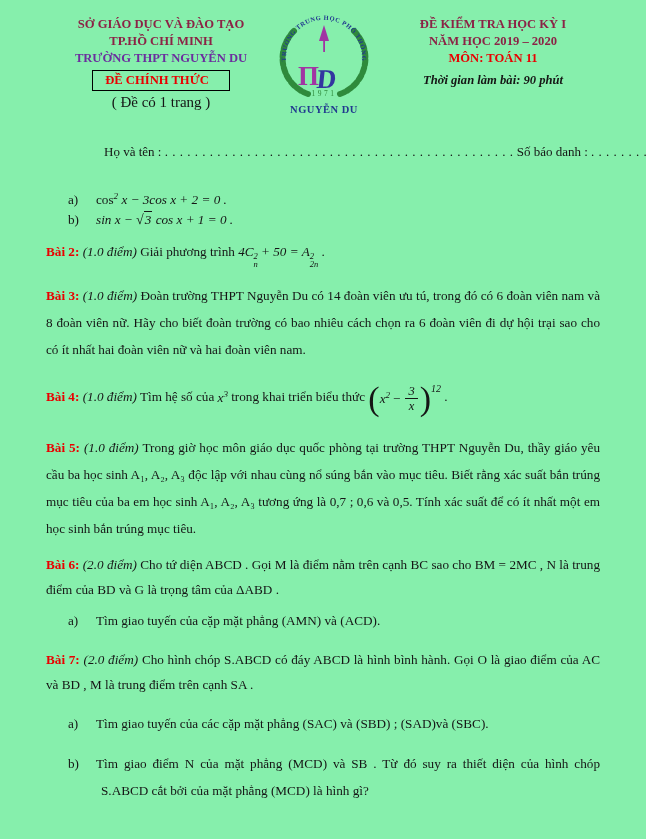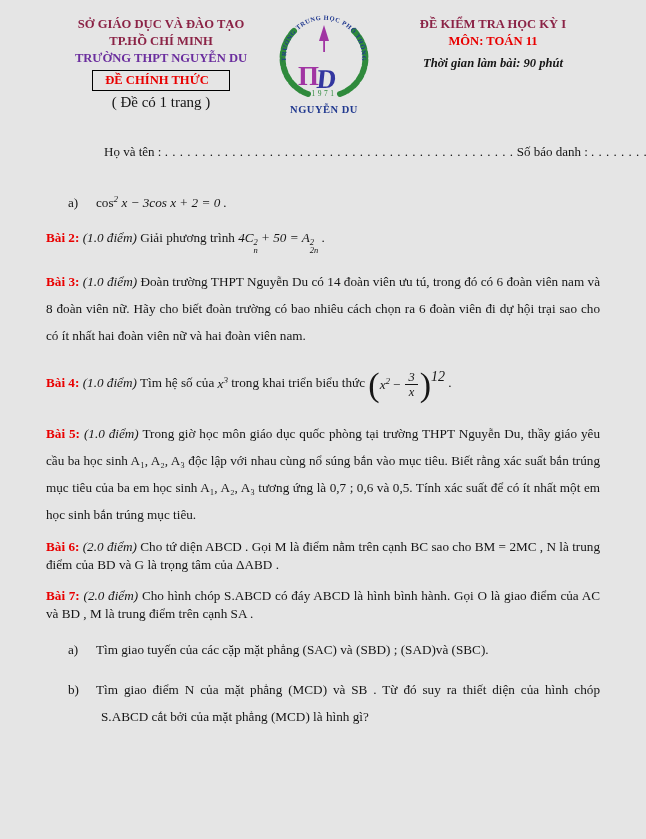--- a/index.html
+++ b/index.html
@@ -2,21 +2,21 @@
 <html style="--darkred: #8B2346; --purple: #6B2E9E; --red: #E90000; --blue: #3A3AD0; --navy: #21398F; --green: #2F8A3C; --monopurple: #A135A3; --monoblue: #3336A0; --ink: #151515;"><head>
 <meta charset="utf-8">
 <style>
   :root{
     --darkred:#8B2346; --purple:#6B2E9E; --red:#E90000; --blue:#3A3AD0;
     --navy:#21398F; --green:#2F8A3C; --monopurple:#A135A3; --monoblue:#3336A0;
     --ink:#151515;
   }
   html,body{margin:0;padding:0;background:#ffffff;}
   .page{
-    width:646px;height:839px;background:#e5e5e5;position:relative;overflow:hidden;
+    width:646px;height:839px;background:#86efac;position:relative;overflow:hidden;
     font-family:"Liberation Serif","DejaVu Serif",serif;color:var(--ink);font-size:13.2px;
   }
   
   .hdr{display:flex;justify-content:space-between;align-items:flex-start;padding:16px 44px 0 58px;}
   .hcol{text-align:center;}
   .hcol.left{width:206px;}
   .hcol.right{width:218px;}
   .hl{font-weight:bold;font-size:12.6px;line-height:17px;}
   .darkred{color:var(--darkred);}
   .purple{color:var(--purple);}
@@ -30,37 +30,37 @@
   
   .student{margin:22px 46px 0 104px;white-space:nowrap;font-size:13px;}
   .sdots{letter-spacing:.5px;}
   
   .probs{margin:0 46px;}
   .prob{margin-top:0;}
   .plabel{color:var(--red);font-weight:bold;}
   .points{font-style:italic;}
   .just{text-align:justify;}
   .lh27{line-height:27px;}
-  .lh21{line-height:18px;}
-  .item{padding-left:55px;text-indent:-33px;line-height:27px;}
+  .lh21{line-height:25px;}
+  .item{padding-left:55px;text-indent:-33px;line-height:20px;}
   .marker{display:inline-block;min-width:16px;margin-right:12px;text-indent:0;}
   .fm{font-style:italic;}
   .fn{font-style:normal;}
   sup{font-size:9px;}
   
   .rad{font-style:normal;font-size:14px;}
   .radbody{border-top:1px solid var(--ink);padding:0 1px;}
   
   .ss{display:inline-flex;flex-direction:column;font-size:8.5px;line-height:8px;vertical-align:-3px;font-style:italic;text-align:left;}
   
   .pgroup{display:inline-flex;align-items:center;vertical-align:middle;line-height:normal;}
   .bigp{font-size:34px;font-weight:300;line-height:30px;font-style:normal;}
   .frac{display:inline-flex;flex-direction:column;text-align:center;font-size:12.5px;line-height:14px;margin:0 2px;}
   .fnum{border-bottom:1px solid var(--ink);padding:0 3px;}
-  .bexp{align-self:flex-start;font-size:14px;margin-top:-1px;font-style:italic;}
+  .bexp{align-self:flex-start;font-size:10px;margin-top:-1px;font-style:italic;}
   .p4line{line-height:40px;}
   
   .p1{margin-top:26px;}
   .p1 .pline{line-height:21px;}
   .p2{margin-top:11px;line-height:22px;}
   .p3{margin-top:14px;}
   .p4{margin-top:10px;}
   .p5{margin-top:16px;}
   .p6{margin-top:10px;}
   .p6 .item{margin-top:6px;line-height:26px;}
@@ -108,38 +108,44 @@
         <text x="56" y="76" font-size="27" font-weight="bold" transform="skewX(-6)" style="fill:var(--monoblue)">D</text>
 
         <text x="56" y="84" text-anchor="middle" font-size="7.5" letter-spacing="2.5" style="fill:var(--green)">1971</text>
 
         <text x="56" y="101" text-anchor="middle" font-size="10.5" font-weight="bold" letter-spacing="0.5" style="fill:var(--navy)">NGUYỄN DU</text>
       </svg>
     </div>
 
     <div class="hcol right">
       <div class="hl darkred">ĐỀ KIỂM TRA HỌC KỲ I</div>
+      <div class="hl darkred">NĂM HỌC 2019 – 2020</div>
       <div class="hl redtxt">MÔN: TOÁN 11</div>
       <div class="htime">Thời gian làm bài: 90 phút</div>
     </div>
   </div>
 
   <div class="student">
     <span>Họ và tên :</span>
     <span class="sdots">. . . . . . . . . . . . . . . . . . . . . . . . . . . . . . . . . . . . . . . . . . . . . . .</span>
     <span>Số báo danh :</span>
     <span class="sdots">. . . . . . . . . . . .</span>
   </div>
 
   <div class="probs">
 
     <div class="prob p1">
       <div class="item">
         <span class="marker">a)</span><span class="fm"><span class="fn">cos</span><sup>2</sup>
         <span>x − 3cos x + 2 = 0 .</span></span>
+      </div>
+      <div class="item">
+        <span class="marker">b)</span><span class="fm"><span>sin x −</span>
+        <span class="rad">√</span><span class="radbody">3</span>
+        <span>cos x + 1 = 0 .</span></span>
       </div>
     </div>
 
     <div class="prob p2">
       <span class="plabel">Bài 2:</span>
       <span class="points">(1.0 điểm)</span>
       <span>Giải phương trình</span>
       <span class="fm"><span>4C</span><span class="ss">
             <span>2</span>
             <span>n</span>
@@ -183,20 +189,23 @@
       <span class="points">(1.0 điểm)</span>
       <span>Trong giờ học môn giáo dục quốc phòng tại trường THPT Nguyễn Du, thầy giáo yêu cầu ba học sinh A₁, A₂, A₃ độc lập với nhau cùng nổ súng bắn vào mục tiêu. Biết rằng xác suất bắn trúng mục tiêu của ba em học sinh A₁, A₂, A₃ tương ứng là 0,7 ; 0,6 và 0,5. Tính xác suất để có ít nhất một em học sinh bắn trúng mục tiêu.</span>
     </div>
 
     <div class="prob p6">
       <div class="just lh21">
         <span class="plabel">Bài 6:</span>
         <span class="points">(2.0 điểm)</span>
         <span>Cho tứ diện ABCD . Gọi M là điểm nằm trên cạnh BC sao cho BM = 2MC , N là trung điểm của BD và G là trọng tâm của ΔABD .</span>
       </div>
+      <div class="item">
+        <span class="marker">a)</span><span>Tìm giao tuyến của cặp mặt phẳng (AMN) và (ACD).</span>
+      </div>
     </div>
 
     <div class="prob p7">
       <div class="just lh21">
         <span class="plabel">Bài 7:</span>
         <span class="points">(2.0 điểm)</span>
         <span>Cho hình chóp S.ABCD có đáy ABCD là hình bình hành. Gọi O là giao điểm của AC và BD , M là trung điểm trên cạnh SA .</span>
       </div>
       <div class="item">
         <span class="marker">a)</span><span>Tìm giao tuyến của các cặp mặt phẳng (SAC) và (SBD) ; (SAD)và (SBC).</span>

